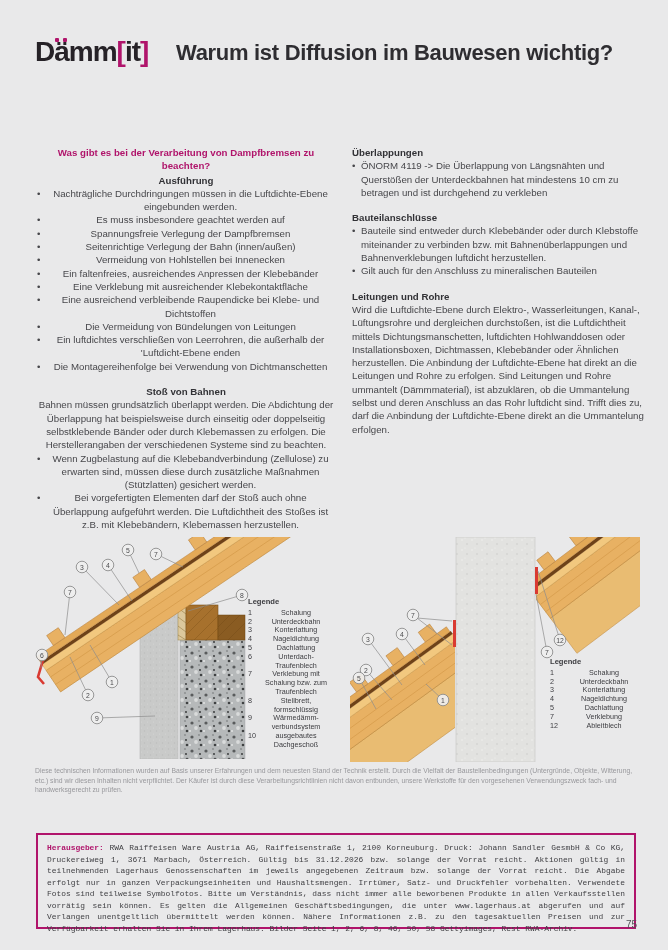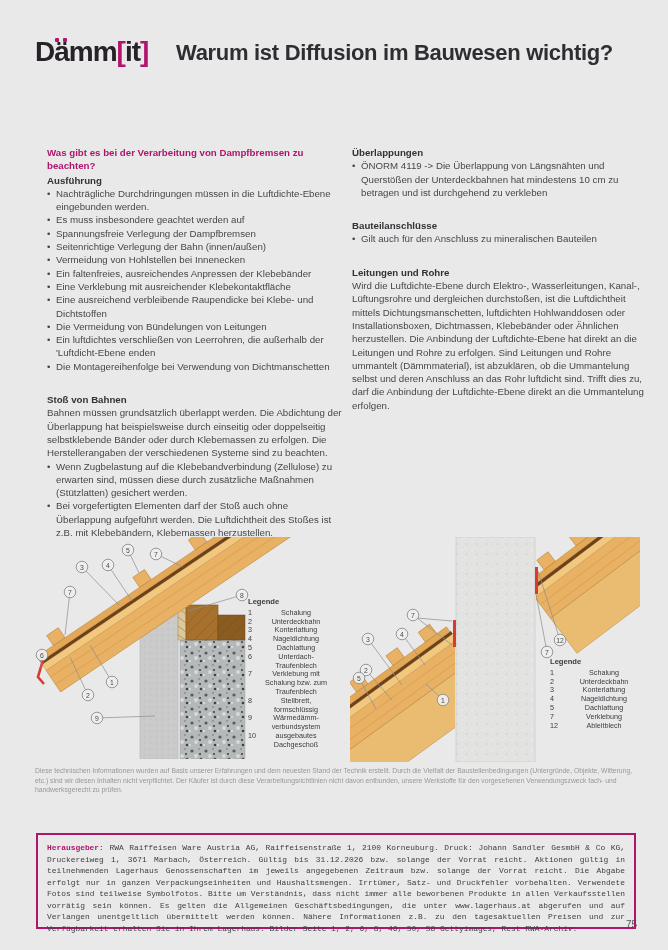--- a/index.html
+++ b/index.html
@@ -8,25 +8,25 @@
   
   .logo{position:absolute;left:35px;top:36px;font-size:28px;font-weight:800;
         letter-spacing:-1px;color:#262227;white-space:nowrap;}
   .logo .mag{color:#b0146b;}
   .umlaut{position:absolute;width:5px;height:5px;background:#b0146b;border-radius:1px;
           left:23px;top:5px;box-shadow:8px 0 0 #b0146b;}
   .title{position:absolute;left:176px;top:40px;font-size:22px;font-weight:700;
          color:#2e2d31;letter-spacing:-0.3px;}
   
   .col{position:absolute;top:146px;}
-  .col-left{left:47px;width:298px;}
+  .col-left{left:37px;width:298px;text-align:center;}
   .col-right{left:352px;width:292px;}
   .block{font-size:9.7px;line-height:13.3px;color:#47474b;}
   .block.h-accent{color:#b0146b;font-weight:700;margin-bottom:1px;}
-  .block.h{font-weight:700;color:#323236;margin-top:20px;}
+  .block.h{font-weight:700;color:#323236;margin-top:12px;}
   .block.h-tight{font-weight:700;color:#323236;}
   .block.li{padding-left:9px;position:relative;}
   .block.li::before{content:"\2022";position:absolute;left:0;top:0;}
   .col .block:first-child{margin-top:0;}
   
   .fig{position:absolute;}
   .cc{fill:#eeeeee;fill-opacity:0.93;stroke:#8d8d8d;stroke-width:0.9;}
   .cl{stroke:#8d8d8d;stroke-width:0.7;fill:none;}
   .ct{text-anchor:middle;font-size:6.8px;fill:#4b4b4e;font-family:"Liberation Sans",sans-serif;}
   
@@ -69,20 +69,21 @@
       <div class="block li">Die Montagereihenfolge bei Verwendung von Dichtmanschetten</div>
       <div class="block h">Stoß von Bahnen</div>
       <div class="block p">Bahnen müssen grundsätzlich überlappt werden. Die Abdichtung der Überlappung hat beispielsweise durch einseitig oder doppelseitig selbstklebende Bänder oder durch Klebemassen zu erfolgen. Die Herstellerangaben der verschiedenen Systeme sind zu beachten.</div>
       <div class="block li">Wenn Zugbelastung auf die Klebebandverbindung (Zellulose) zu erwarten sind, müssen diese durch zusätzliche Maßnahmen (Stützlatten) gesichert werden.</div>
       <div class="block li">Bei vorgefertigten Elementen darf der Stoß auch ohne Überlappung aufgeführt werden. Die Luftdichtheit des Stoßes ist z.B. mit Klebebändern, Klebemassen herzustellen.</div>
     </div>
   <div class="col col-right" id="col-right">
       <div class="block h-tight">Überlappungen</div>
       <div class="block li">ÖNORM 4119 -&gt; Die Überlappung von Längsnähten und Querstößen der Unterdeckbahnen hat mindestens 10 cm zu betragen und ist durchgehend zu verkleben</div>
       <div class="block h">Bauteilanschlüsse</div>
+      <div class="block li">Bauteile sind entweder durch Klebebänder oder durch Klebstoffe miteinander zu verbinden bzw. mit Bahnenüberlappungen und Bahnenverklebungen luftdicht herzustellen.</div>
       <div class="block li">Gilt auch für den Anschluss zu mineralischen Bauteilen</div>
       <div class="block h">Leitungen und Rohre</div>
       <div class="block p">Wird die Luftdichte-Ebene durch Elektro-, Wasserleitungen, Kanal-, Lüftungsrohre und dergleichen durchstoßen, ist die Luftdichtheit mittels Dichtungsmanschetten, luftdichten Hohlwanddosen oder Installationsboxen, Dichtmassen, Klebebänder oder Ähnlichen herzustellen. Die Anbindung der Luftdichte-Ebene hat direkt an die Leitungen und Rohre zu erfolgen. Sind Leitungen und Rohre ummantelt (Dämmmaterial), ist abzuklären, ob die Ummantelung selbst und deren Anschluss an das Rohr luftdicht sind. Trifft dies zu, darf die Anbindung der Luftdichte-Ebene direkt an die Ummantelung erfolgen.</div>
     </div>
 
   <svg class="fig" style="left:35px;top:537px;" width="295" height="222" viewBox="0 0 295 222">
     <defs>
       <pattern id="p-eifs" width="6" height="6" patternUnits="userSpaceOnUse">
         <rect width="6" height="6" fill="#c9cac9"></rect>
         <circle cx="1.5" cy="2" r="0.7" fill="#bdbebd"></circle>

